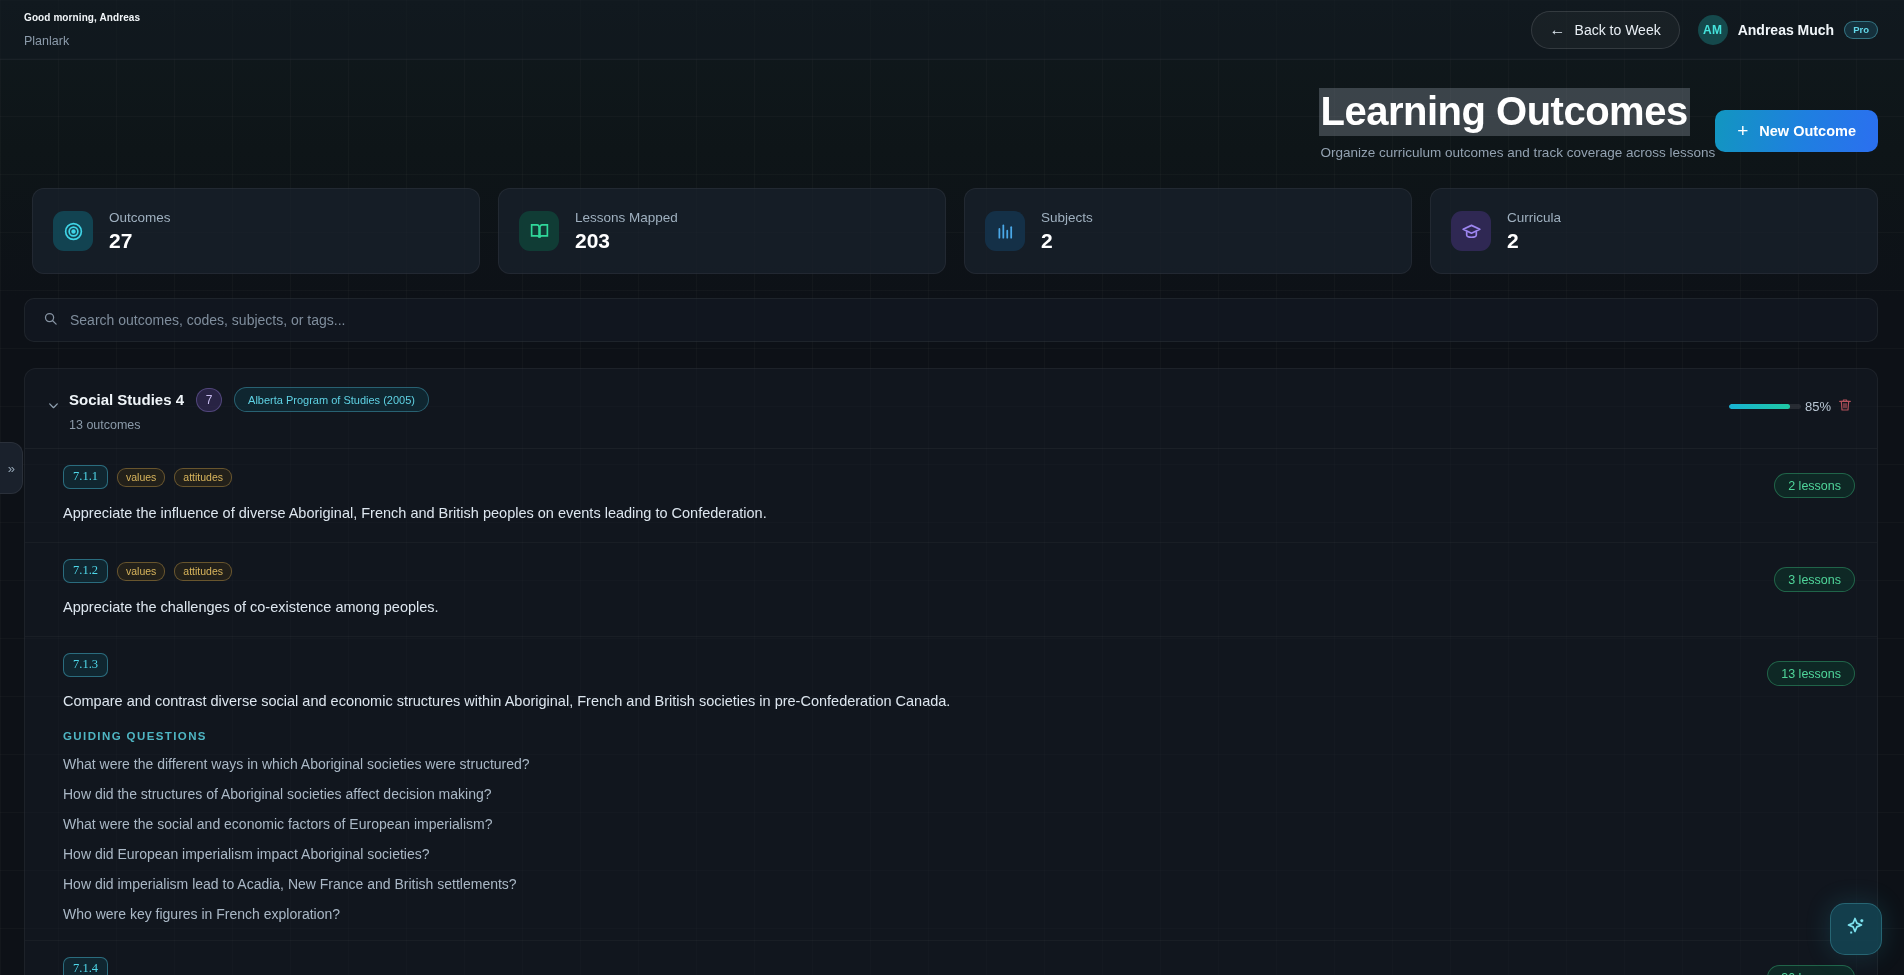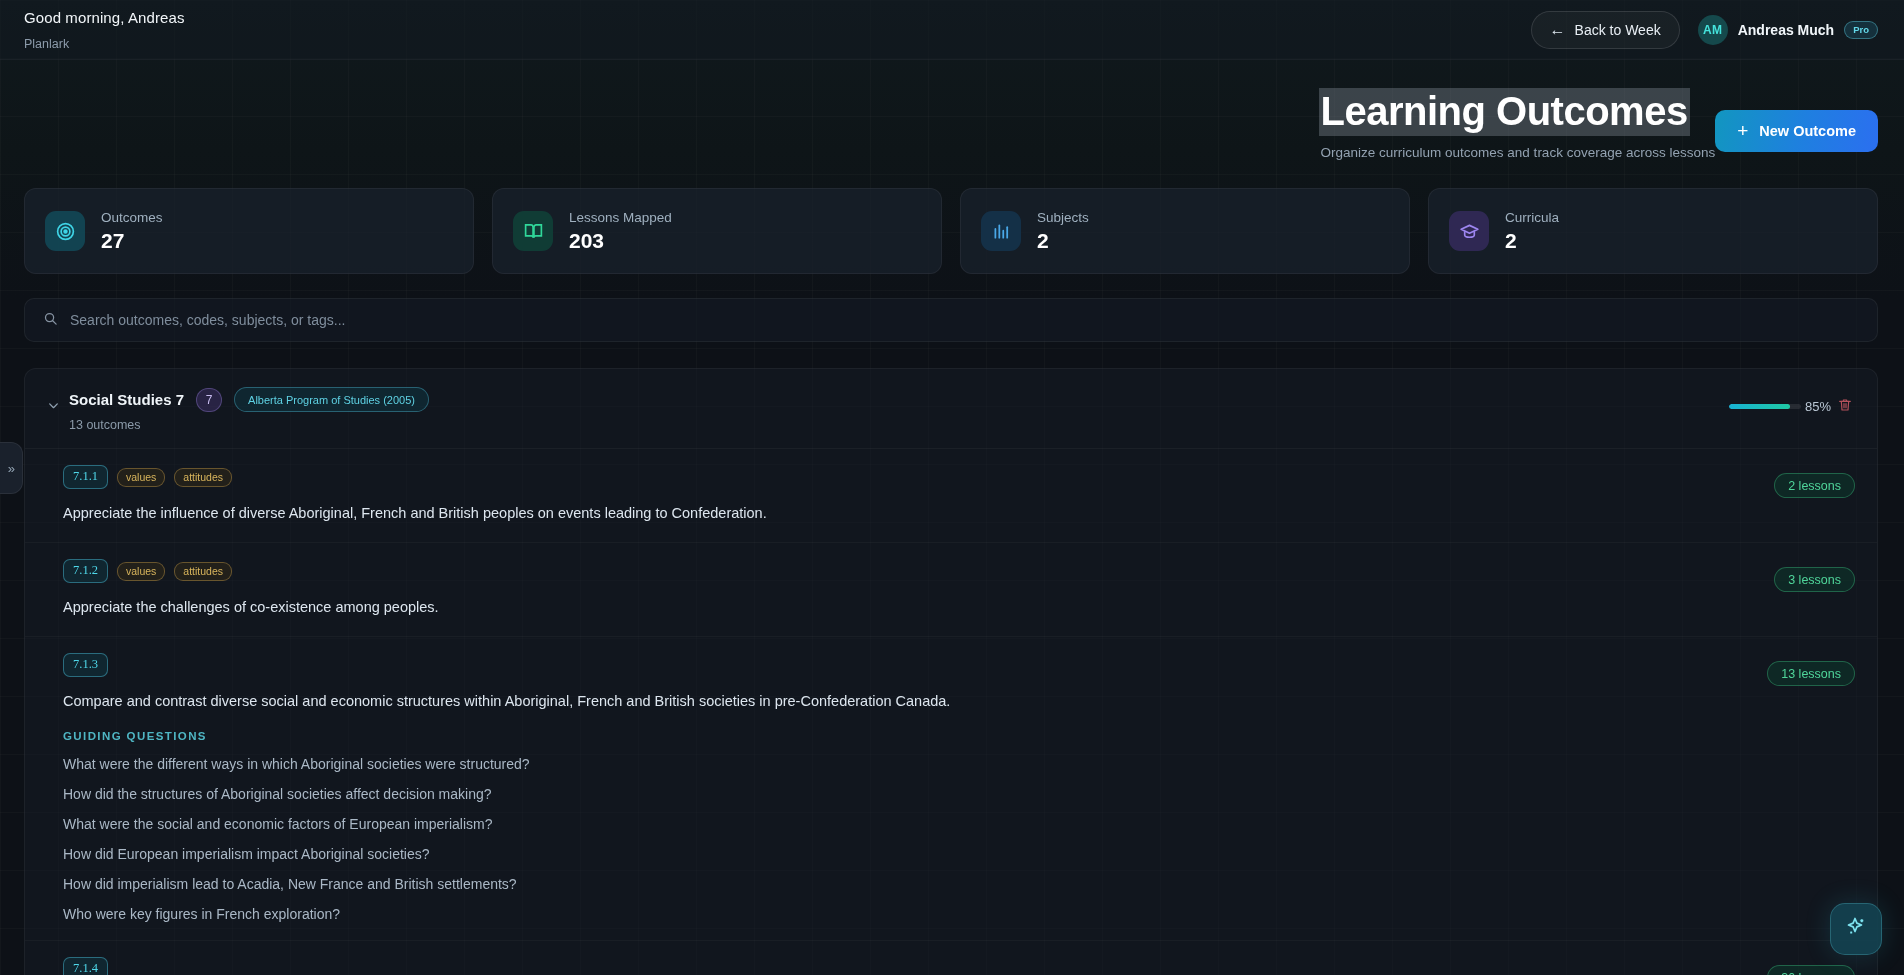--- a/index.html
+++ b/index.html
@@ -29,21 +29,21 @@
   #content { position: relative; z-index: 1; }
 
   
   .topbar {
     height: 60px;
     display: flex; align-items: center; justify-content: space-between;
     padding: 0 26px 0 24px;
     background: rgba(18,26,33,0.55);
     border-bottom: 1px solid rgba(255,255,255,0.045);
   }
-  .greet-name { font-size: 15px; font-weight: normal; color: #f2f6f9; letter-spacing: .1px;}
+  .greet-name { font-size: 10px; font-weight: bold; color: #f2f6f9; letter-spacing: .1px;}
   .greet-sub { font-size: 12.5px; color: #8c9bab; margin-top: 11px; }
   .topbar-right { display: flex; align-items: center; gap: 18px; }
   .back-btn {
     display: flex; align-items: center; gap: 9px;
     height: 38px; padding: 0 18px;
     border: 1px solid rgba(255,255,255,0.12);
     border-radius: 19px;
     background: rgba(255,255,255,0.035);
     color: #e8eef4; font-size: 14px; font-weight: 500;
     cursor: pointer;
@@ -81,21 +81,21 @@
     height: 42px; padding: 0 22px; border: none;
     border-radius: 10px;
     background: linear-gradient(100deg, #1296c0 0%, #1f7fe0 55%, #2b6ff0 100%);
     color: #fff; font-size: 14.5px; font-weight: bold;
     cursor: pointer; margin-top: 22px;
     font-family: "Liberation Sans", sans-serif;
   }
   .plus { font-size: 19px; font-weight: normal; line-height: 1; margin-top: -2px;}
 
   
-  .stats { display: flex; gap: 18px; padding: 28px 26px 0 24px; }
+  .stats { display: flex; gap: 18px; padding: 28px 26px 0 24px; margin-left: 8px; }
   .stat-card {
     flex: 1; height: 86px;
     background: rgba(25,33,44,0.72);
     border: 1px solid rgba(255,255,255,0.055);
     border-radius: 12px;
     display: flex; align-items: center; gap: 16px;
     padding: 0 20px;
   }
   .stat-icon {
     width: 40px; height: 40px; border-radius: 11px;
@@ -350,21 +350,21 @@
     <div class="panel">
 
       <div class="subject-head">
         <div class="chev">
           <svg width="13" height="13" viewBox="0 0 24 24" fill="none" stroke="#8fa0b0" stroke-width="2.4" stroke-linecap="round" stroke-linejoin="round">
               <path d="M5 9l7 7 7-7"></path>
             </svg>
         </div>
         <div class="subject-main">
           <div class="subject-row1">
-            <span class="subject-name">Social Studies 7</span>
+            <span class="subject-name">Social Studies 4</span>
             <span class="subject-count-pill">7</span>
             <span class="curriculum-pill">Alberta Program of Studies (2005)</span>
           </div>
           <div class="subject-sub">13 outcomes</div>
         </div>
         <div class="subject-right">
           <div class="progress-track">
             <div class="progress-fill" id="pfill" style="width: 85%;"></div>
           </div>
           <span class="progress-pct">85%</span>

